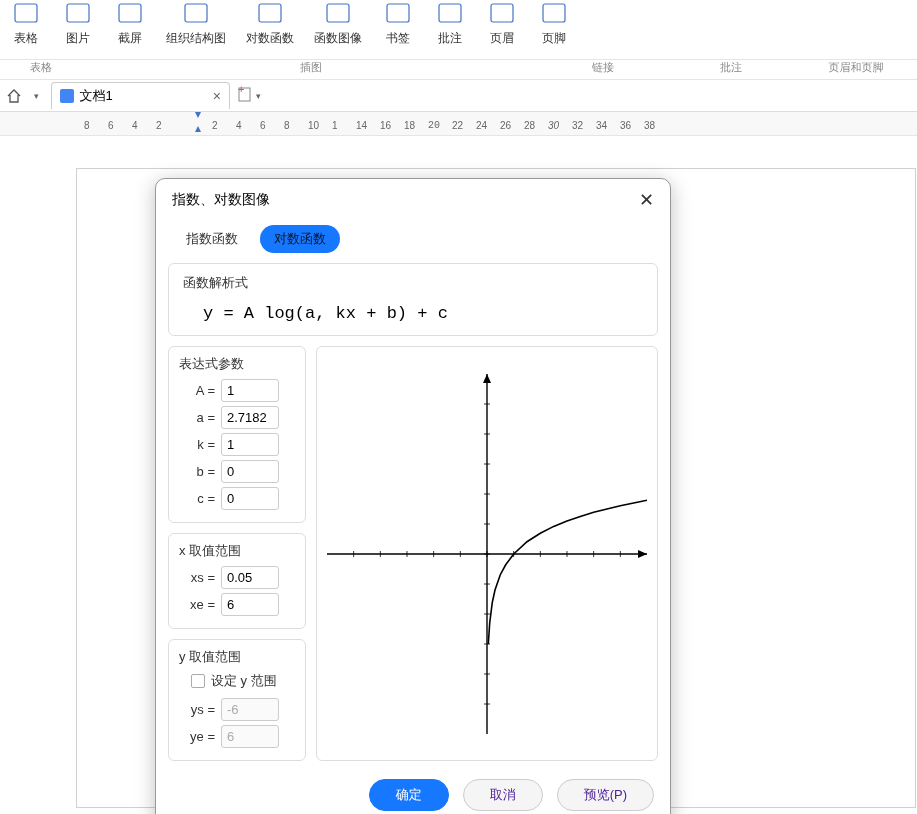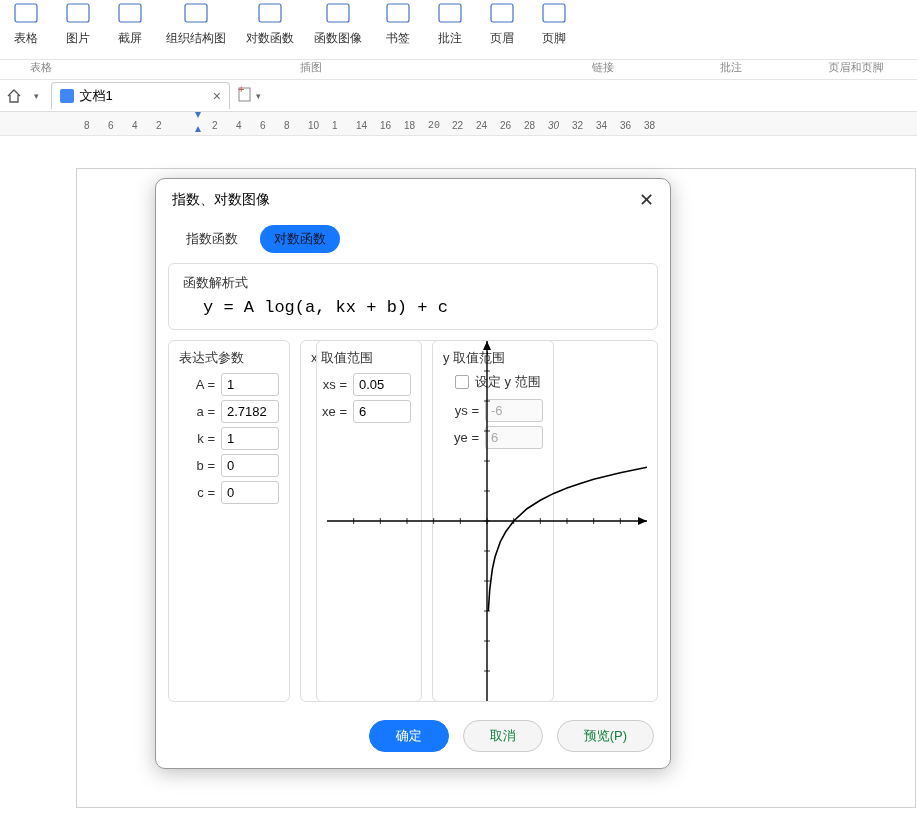--- a/index.html
+++ b/index.html
@@ -31,38 +31,38 @@
 
     .dialog { position: absolute; left: 155px; top: 178px; width: 516px; background: #fff; border: 1px solid #999; border-radius: 10px; box-shadow: 0 4px 20px rgba(0,0,0,0.25); }
     .dialog-header { display: flex; justify-content: space-between; align-items: center; padding: 10px 16px; font-size: 14px; }
     .dialog-close { cursor: pointer; font-size: 18px; color: #333; }
 
     .dialog-tabs { display: flex; gap: 8px; padding: 4px 16px 10px; }
     .dialog-tab { padding: 5px 14px; border-radius: 14px; font-size: 13px; cursor: pointer; color: #333; }
     .dialog-tab.active { background: #1677ff; color: #0f172a; }
 
     .panel { margin: 0 12px 10px; border: 1px solid #ddd; border-radius: 6px; padding: 10px 14px; }
-    .panel-title { font-size: 13px; color: #333; }
+    .panel-title { font-size: 13px; color: #333; margin-bottom: 6px; }
     .formula { font-family: Liberation Mono, monospace; font-size: 17px; padding: 6px 20px 2px; }
 
     .main-body { display: flex; gap: 10px; padding: 0 12px; }
-    .left-col { width: 138px; display: flex; flex-direction: row; gap: 10px; }
+    .left-col { width: 138px; display: flex; flex-direction: column; gap: 10px; }
     .params-panel { border: 1px solid #ddd; border-radius: 6px; padding: 8px 10px; }
     .params-title { font-size: 13px; color: #333; margin-bottom: 6px; }
     .param-row { display: flex; align-items: center; margin: 4px 0; font-size: 13px; }
     .param-label { width: 42px; text-align: right; padding-right: 6px; color: #333; }
     .param-input { width: 58px; border: 1px solid #ccc; border-radius: 3px; padding: 3px 5px; font-size: 13px; }
     .param-input.disabled { color: #aaa; background: #fafafa; }
     .checkbox-row { display: flex; align-items: center; gap: 6px; font-size: 13px; color: #333; margin: 4px 0 8px 12px; }
     .checkbox-box { width: 14px; height: 14px; border: 1px solid #aaa; border-radius: 2px; }
 
     .preview-panel { flex: 1; border: 1px solid #ddd; border-radius: 6px; display: flex; align-items: center; justify-content: center; }
 
     .dialog-footer { display: flex; justify-content: flex-end; gap: 14px; padding: 18px 16px 16px; }
-    .btn { padding: 6px 26px; border-radius: 16px; font-size: 13px; cursor: pointer; border: 1px solid #ccc; background: #f5f5f5; color: #15803d; }
+    .btn { padding: 6px 26px; border-radius: 16px; font-size: 13px; cursor: pointer; border: 1px solid #ccc; background: #f5f5f5; color: #4c1d95; }
     .btn.primary { background: #1677ff; color: #fff; border-color: #1677ff; }
   </style>
 </head>
 <body>
 
 <div class="ribbon">
   <div class="ribbon-items" id="ribbon-items">
       <div class="ribbon-item">
         <div class="ribbon-item-icon">
           <svg width="26" height="22">

